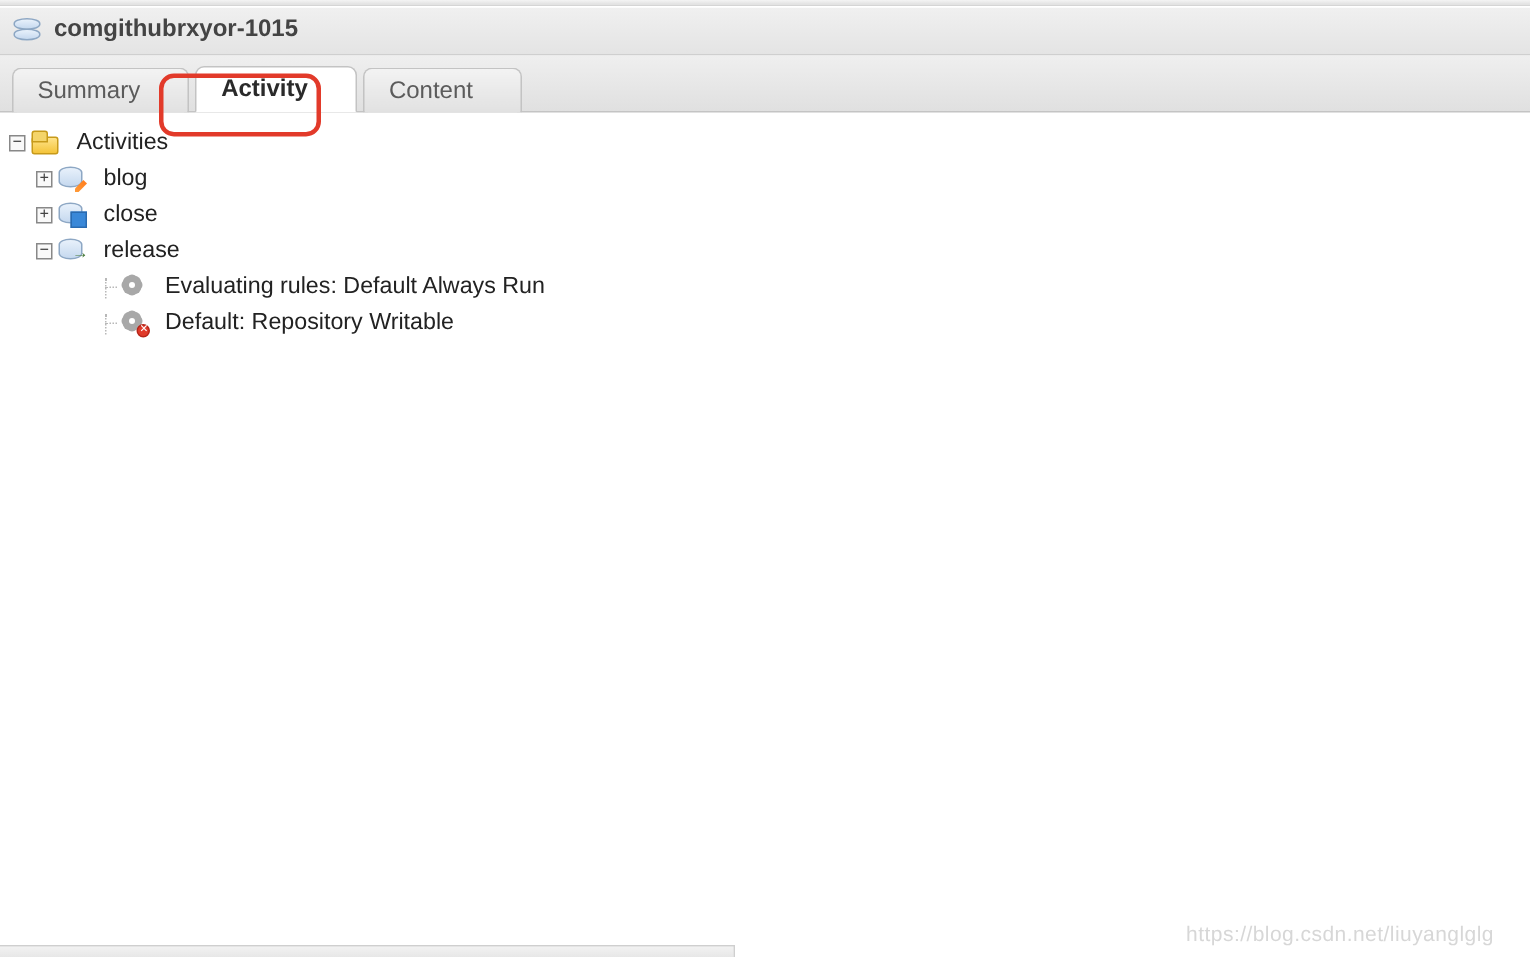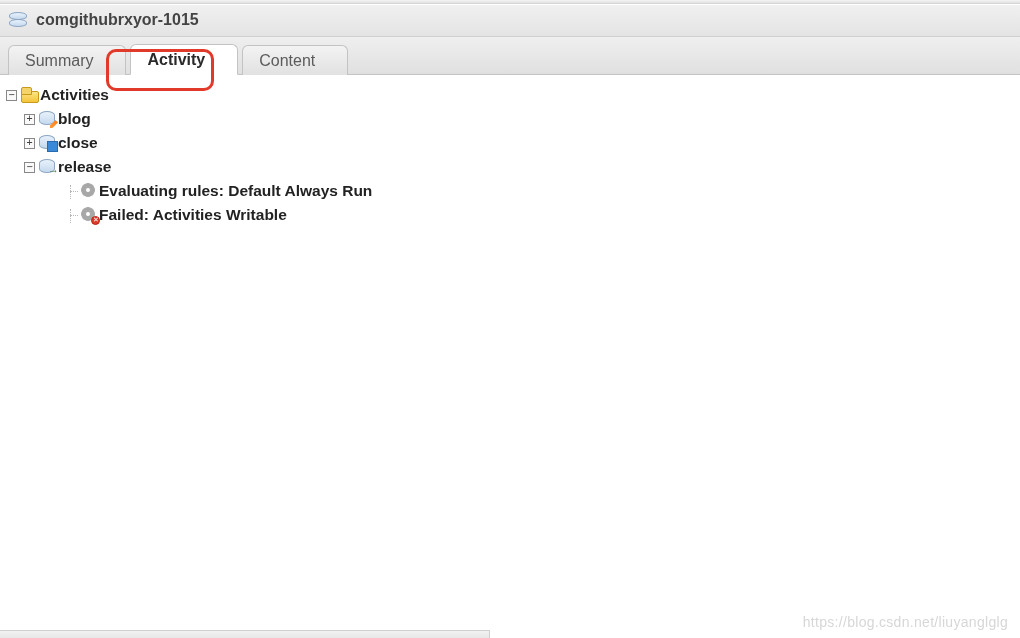--- a/index.html
+++ b/index.html
@@ -92,21 +92,21 @@
   .tree {
     padding: 8px 4px 4px 4px;
     font-size: 15.5px;
     line-height: 1.55;
   }
   .node {
     display: flex;
     align-items: center;
     white-space: nowrap;
   }
-  .node .lbl { margin-left: 1px; font-weight: bold; }
+  .node .lbl { margin-left: 12px; }
   .indent0 { padding-left: 2px; }
   .indent1 { padding-left: 20px; }
   .indent2 { padding-left: 60px; }
 
   .toggle {
     width: 11px; height: 11px;
     border: 1px solid #888;
     display: inline-flex;
     align-items: center; justify-content: center;
     font-size: 10px; line-height: 1;
@@ -178,21 +178,21 @@
   .gear-overlay { position:absolute; right:-2px; bottom:-2px; width:9px; height:9px;
     background:#e03a2a; border:1px solid #b72418; border-radius:50%; }
   .gear-overlay::after { content:'✕'; color:#fff; font-size:7px; position:absolute; left:1px; top:-2px;}
   .ic-warn::before {
     content:'!'; position:absolute; left:0; top:0; width:16px; height:16px;
     background:#e6452f; border:1px solid #b72418; border-radius:50%;
     color:#fff; font-weight:bold; font-size:13px; text-align:center; line-height:15px;
   }
 
   .watermark {
-    position:absolute; right:12px; bottom:8px;
+    position:absolute; right:24px; bottom:8px;
     color:#d7d7d7; font-size:14px; letter-spacing:0.3px;
     pointer-events:none;
   }
   .footer-line {
     position:absolute; left:0; bottom:0; width:490px; height:8px;
     border-top:1px solid #cfcfcf;
     border-right:1px solid #cfcfcf;
     background:linear-gradient(#f2f2f2,#e7e7e7);
   }
 </style>
@@ -244,20 +244,20 @@
     <span class="ic ic-gear"></span>
     <span class="lbl">Evaluating rules: Default Always Run</span>
   </div>
 
 
   <div class="node indent2">
     <span class="dots"></span>
     <span class="ic ic-gear">
         <span class="gear-overlay"></span>
       </span>
-    <span class="lbl">Failed: Activities Writable</span>
+    <span class="lbl">Default: Repository Writable</span>
   </div>
 
 
 </div>
 
 <div class="footer-line"></div>
 <div class="watermark">https://blog.csdn.net/liuyanglglg</div>
 
 </body></html>

